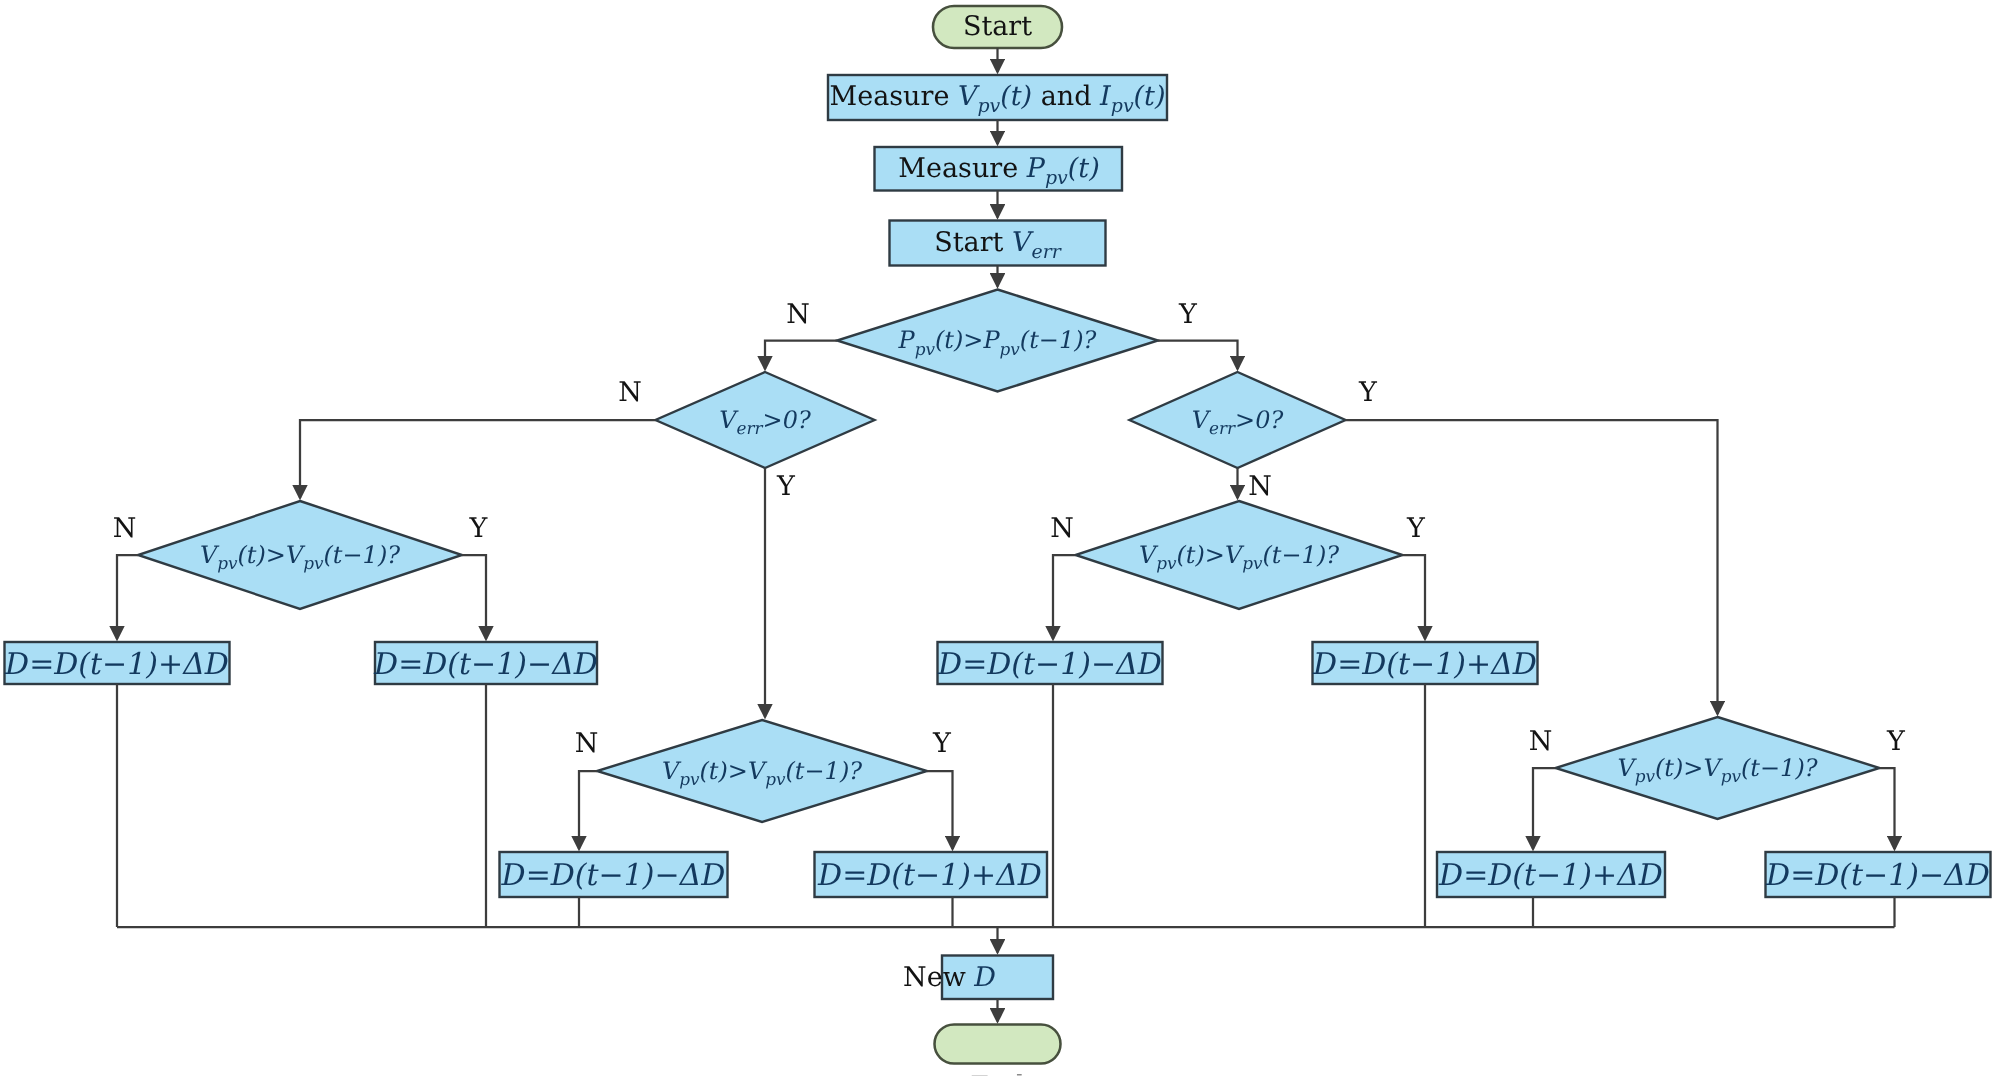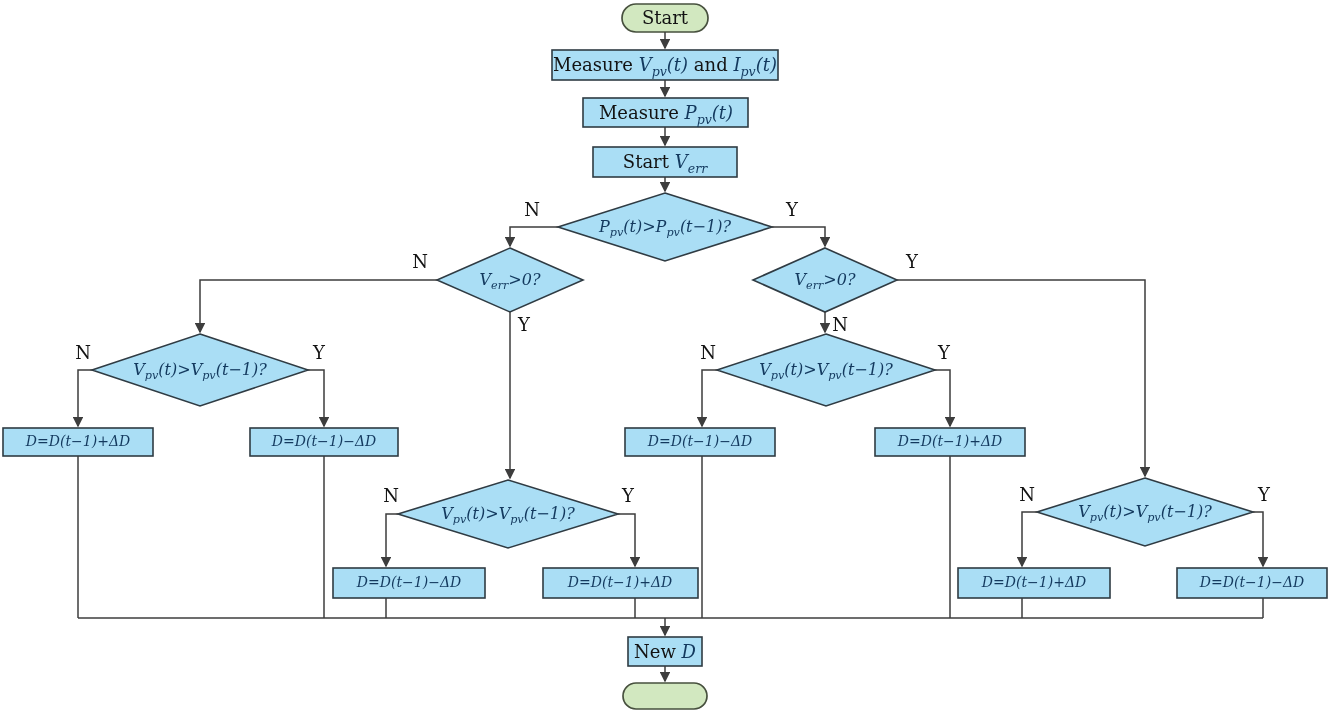--- a/index.html
+++ b/index.html
@@ -12,21 +12,21 @@
   .terminal{fill:var(--terminal-fill,#d2e8c0);stroke:var(--terminal-border,#47503e);stroke-width:1.7;}
   .edge{fill:none;stroke:var(--connector,#3d3d3d);stroke-width:1.5;}
   .arrowhead{fill:var(--connector,#3d3d3d);}
   .lbl{
     position:absolute;transform:translate(-50%,-50%);
     white-space:pre;line-height:1.1;color:var(--plain-text,#131313);
     font-size:18px;text-align:center;
   }
   .lbl .m,.lbl.math{font-style:italic;color:var(--text,#13395e);}
   .lbl.math{font-size:16px;}
-  .lbl.action{font-size:14px;}
+  .lbl.action{font-size:20px;}
   .lbl.branch{font-size:18px;color:var(--plain-text,#131313);}
   .lbl sub{font-size:70%;line-height:0;}
 </style>
 </head>
 <body>
 
 <div class="canvas">
 
   <svg width="1328" height="717" viewBox="0 0 1328 717">
     <defs>
@@ -91,21 +91,21 @@
     <polyline class="edge" points="1263,598 1263,618"></polyline>
     <polyline class="edge" points="78,618 1263,618"></polyline>
   </svg>
 
   <div class="lbl" style="left:665px;top:18px">Start</div>
   <div class="lbl" style="left:665px;top:725px">End</div>
 
   <div class="lbl" style="left:665px;top:65px"><span>Measure </span><span class="m">V<sub>pv</sub>(t)</span><span> and </span><span class="m">I<sub>pv</sub>(t)</span></div>
   <div class="lbl" style="left:666px;top:113px"><span>Measure </span><span class="m">P<sub>pv</sub>(t)</span></div>
   <div class="lbl" style="left:665px;top:162px"><span>Start </span><span class="m">V<sub>err</sub></span></div>
-  <div class="lbl" style="left:665px;top:652px"><span>New </span><span class="m">D</span></div>
+  <div class="lbl" style="left:633px;top:652px"><span>New </span><span class="m">D</span></div>
 
   <div class="lbl math" style="left:665px;top:227px">P<sub>pv</sub>(t)&gt;P<sub>pv</sub>(t−1)?</div>
   <div class="lbl math" style="left:510px;top:280px">V<sub>err</sub>&gt;0?</div>
   <div class="lbl math" style="left:825px;top:280px">V<sub>err</sub>&gt;0?</div>
   <div class="lbl math" style="left:200px;top:370px">V<sub>pv</sub>(t)&gt;V<sub>pv</sub>(t−1)?</div>
   <div class="lbl math" style="left:508px;top:514px">V<sub>pv</sub>(t)&gt;V<sub>pv</sub>(t−1)?</div>
   <div class="lbl math" style="left:826px;top:370px">V<sub>pv</sub>(t)&gt;V<sub>pv</sub>(t−1)?</div>
   <div class="lbl math" style="left:1145px;top:512px">V<sub>pv</sub>(t)&gt;V<sub>pv</sub>(t−1)?</div>
 
   <div class="lbl branch" style="left:532px;top:210px">N</div>

